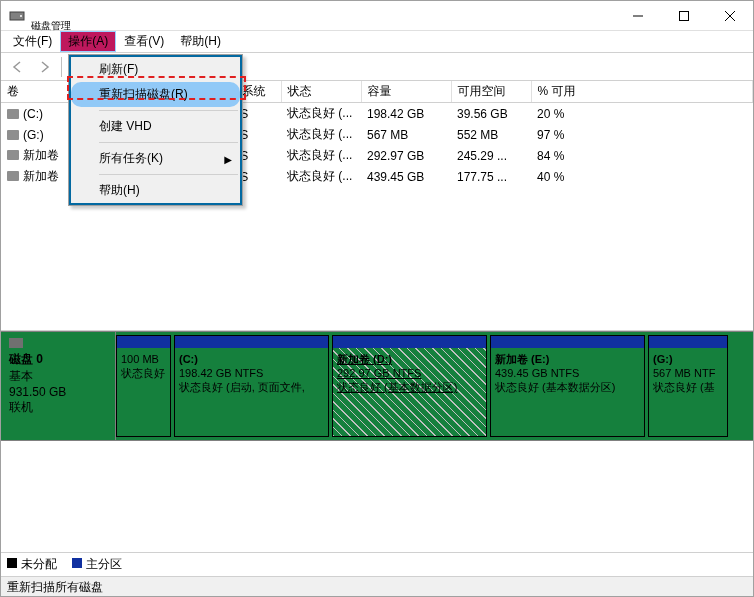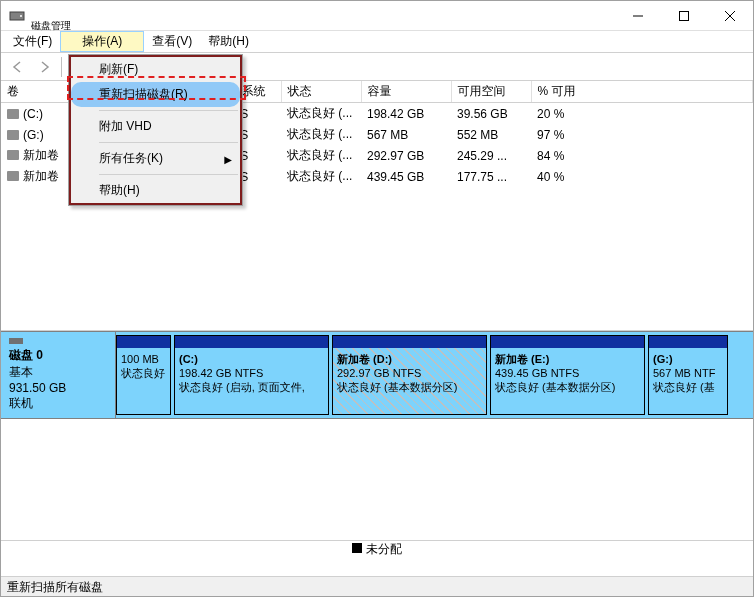--- a/index.html
+++ b/index.html
@@ -7,56 +7,56 @@
   
   .titlebar { height: 30px; display: flex; align-items: center; padding-left: 8px; background: #fff; border-bottom: 1px solid #e0e0e0;}
   .titlebar-icon { width: 16px; height: 16px; margin-right: 6px; }
   .titlebar-title { flex: 1; font-size: 10px; margin-top: 20px; }
   .win-btns { display: flex; }
   .win-btn { width: 46px; height: 30px; display: flex; align-items: center; justify-content: center; font-size: 14px; }
   .win-btn svg { width: 10px; height: 10px; }
   
   .menubar { height: 22px; display: flex; align-items: stretch; padding: 0 4px; border-bottom: 1px solid #d0d0d0; }
   .menuitem { padding: 0 8px; display: flex; align-items: center; cursor: default;}
-  .menuitem.active { background: #fef9c3; border: 1px solid #99d1ff; padding: 0 21px;}
+  .menuitem.active { background: #be185d; border: 1px solid #99d1ff; padding: 0 7px;}
   
   .toolbar { height: 28px; display: flex; align-items: center; padding: 0 6px; gap: 4px; border-bottom: 1px solid #d0d0d0; }
   .tb-btn { width: 22px; height: 22px; display: flex; align-items: center; justify-content: center; }
   .tb-btn.disabled { opacity: 0.4; }
   .tb-sep { width: 1px; height: 20px; background: #c0c0c0; margin: 0 2px; }
   
-  .dropdown { position: absolute; left: 68px; top: 54px; width: 175px; background: #7f1d1d; border: 1px solid #a0a0a0; box-shadow: 3px 3px 3px rgba(0,0,0,0.2); padding: 2px; z-index: 10;}
+  .dropdown { position: absolute; left: 68px; top: 54px; width: 175px; background: #0369a1; border: 1px solid #a0a0a0; box-shadow: 3px 3px 3px rgba(0,0,0,0.2); padding: 2px; z-index: 10;}
   .dropdown-inner { background: #f0f0f0; }
   .dd-item { padding: 4px 8px 4px 28px; position: relative; cursor: default;}
   .dd-item.highlight { background: #91c9f7; border-radius: 10px; }
   .dd-item .arrow { position: absolute; right: 8px; top: 50%; transform: translateY(-50%); font-size: 10px;}
   .dd-sep { height: 1px; background: #d0d0d0; margin: 3px 2px 3px 28px; }
   .red-box { position: absolute; left: 67px; top: 76px; width: 179px; height: 24px; border: 2px dashed #e02020; pointer-events: none; z-index: 11;}
   
   .table-wrap { height: 250px; overflow: hidden; border-bottom: 1px solid #d0d0d0; position: relative;}
   table.vol { border-collapse: collapse; width: 100%; table-layout: fixed;}
   table.vol th { text-align: left; font-weight: normal; background: #fff; border-right: 1px solid #e0e0e0; border-bottom: 1px solid #d0d0d0; padding: 2px 6px; height: 20px; overflow: hidden; white-space: nowrap;}
   table.vol td { padding: 2px 6px; height: 19px; white-space: nowrap; overflow: hidden; text-overflow: ellipsis;}
   .vol-icon { display: inline-block; width: 12px; height: 10px; background: #8e8e8e; border-radius: 1px; margin-right: 4px; position: relative; top: 1px;}
   
-  .disk-panel { height: 88px; display: flex; border-top: 1px solid #808080; border-bottom: 1px solid #808080; background: #7dd3fc; }
+  .disk-panel { height: 110px; display: flex; border-top: 1px solid #808080; border-bottom: 1px solid #808080; background: #15803d; }
   .disk-info { width: 115px; padding: 6px 8px; border-right: 1px solid #808080; display: flex; flex-direction: column;}
   .disk-icon { width: 14px; height: 10px; background: #707070; margin-bottom: 3px; }
   .disk-parts { flex: 1; display: flex; gap: 3px; padding: 3px 3px 3px 0;}
   .part { border: 1px solid #000; display: flex; flex-direction: column; min-width: 0;}
   .part-head { height: 12px; background: #1030a0; }
   .part-body { flex: 1; padding: 4px 4px; font-size: 11px; line-height: 14px; overflow: hidden;}
   .part-body b { font-weight: bold; }
   .part.hatched .part-body {
     background-image: repeating-linear-gradient(45deg, #c0c0c0 0, #c0c0c0 1px, transparent 1px, transparent 6px);
   }
   
   .spacer { flex: 1; background: #fff; }
   
-  .legend { height: 36px; border-top: 1px solid #d0d0d0; display: flex; align-items: center; padding: 0 6px; gap: 28px; flex-direction: column;}
+  .legend { height: 24px; border-top: 1px solid #d0d0d0; display: flex; align-items: center; padding: 0 6px; gap: 15px;}
   .leg-sq { width: 10px; height: 10px; display: inline-block; margin-right: 4px; }
   .leg-sq.black { background: #000; }
   .leg-sq.blue { background: #1030a0; }
   
   .statusbar { height: 20px; border-top: 1px solid #d0d0d0; padding: 2px 6px; background: #f0f0f0;}
 </style>
 </head>
 <body>
 
 <div class="titlebar">
@@ -108,21 +108,21 @@
   <div class="tb-btn"></div>
   <div style="flex:1"></div>
   <div class="tb-btn"></div>
 </div>
 
 <div class="dropdown">
   <div class="dropdown-inner">
     <div class="dd-item">刷新(F)</div>
     <div class="dd-item highlight">重新扫描磁盘(R)</div>
     <div class="dd-sep"></div>
-    <div class="dd-item">附加 VHD</div>
+    <div class="dd-item">创建 VHD</div>
     <div class="dd-sep"></div>
     <div class="dd-item"><span>所有任务(K)</span><span class="arrow">▶</span></div>
     <div class="dd-sep"></div>
     <div class="dd-item">帮助(H)</div>
   </div>
 </div>
 <div class="red-box"></div>
 
 <div class="table-wrap">
   <table class="vol">
@@ -203,21 +203,21 @@
   </div>
   <div class="disk-parts" id="disk-parts">
       <div class="part" style="width: 55px;">
         <div class="part-head"></div>
         <div class="part-body"><span>100 MB</span><br><span>状态良好</span></div>
       </div>
       <div class="part" style="width: 155px;">
         <div class="part-head"></div>
         <div class="part-body"><b>(C:)</b><br><span>198.42 GB NTFS</span><br><span>状态良好 (启动, 页面文件,</span></div>
       </div>
-      <div class="part hatched" style="width: 155px;">
+      <div class="part hatched" style="width: 155px; text-decoration: underline;">
         <div class="part-head"></div>
         <div class="part-body"><b>新加卷  (D:)</b><br><span>292.97 GB NTFS</span><br><span>状态良好 (基本数据分区)</span></div>
       </div>
       <div class="part" style="width: 155px;">
         <div class="part-head"></div>
         <div class="part-body"><b>新加卷  (E:)</b><br><span>439.45 GB NTFS</span><br><span>状态良好 (基本数据分区)</span></div>
       </div>
       <div class="part" style="width: 80px;">
         <div class="part-head"></div>
         <div class="part-body"><b>(G:)</b><br><span>567 MB NTF</span><br><span>状态良好 (基</span></div>

